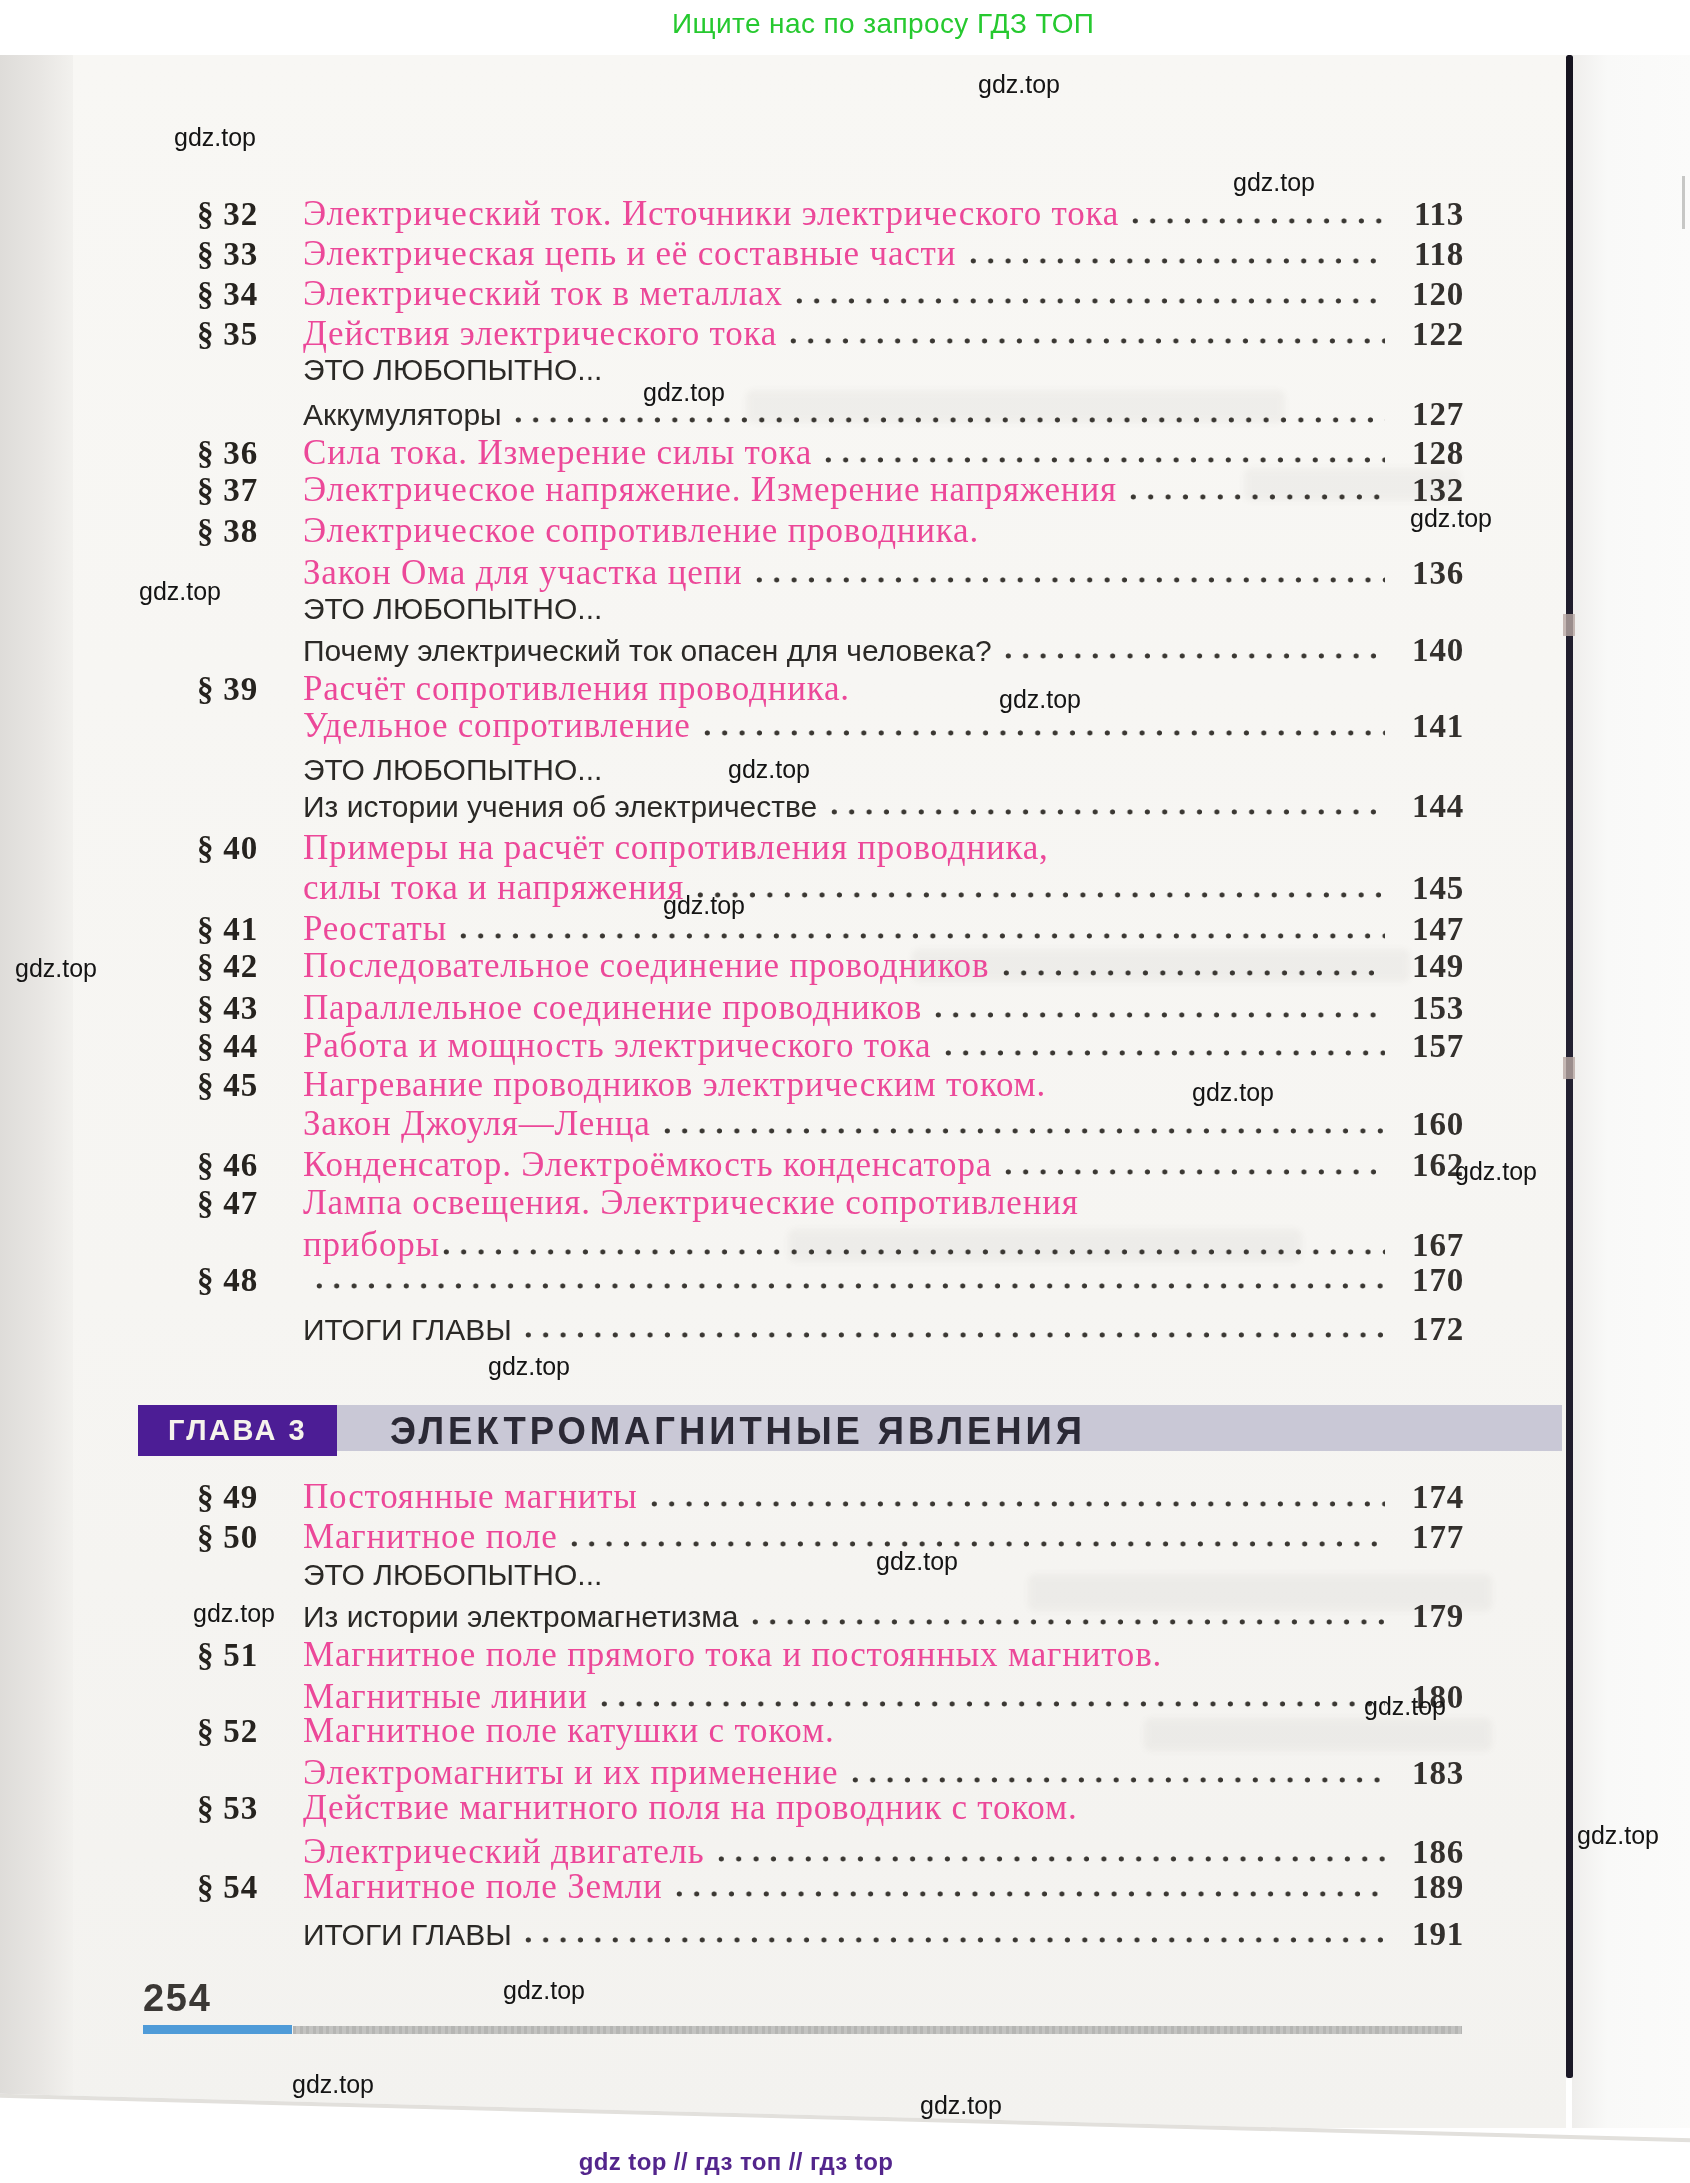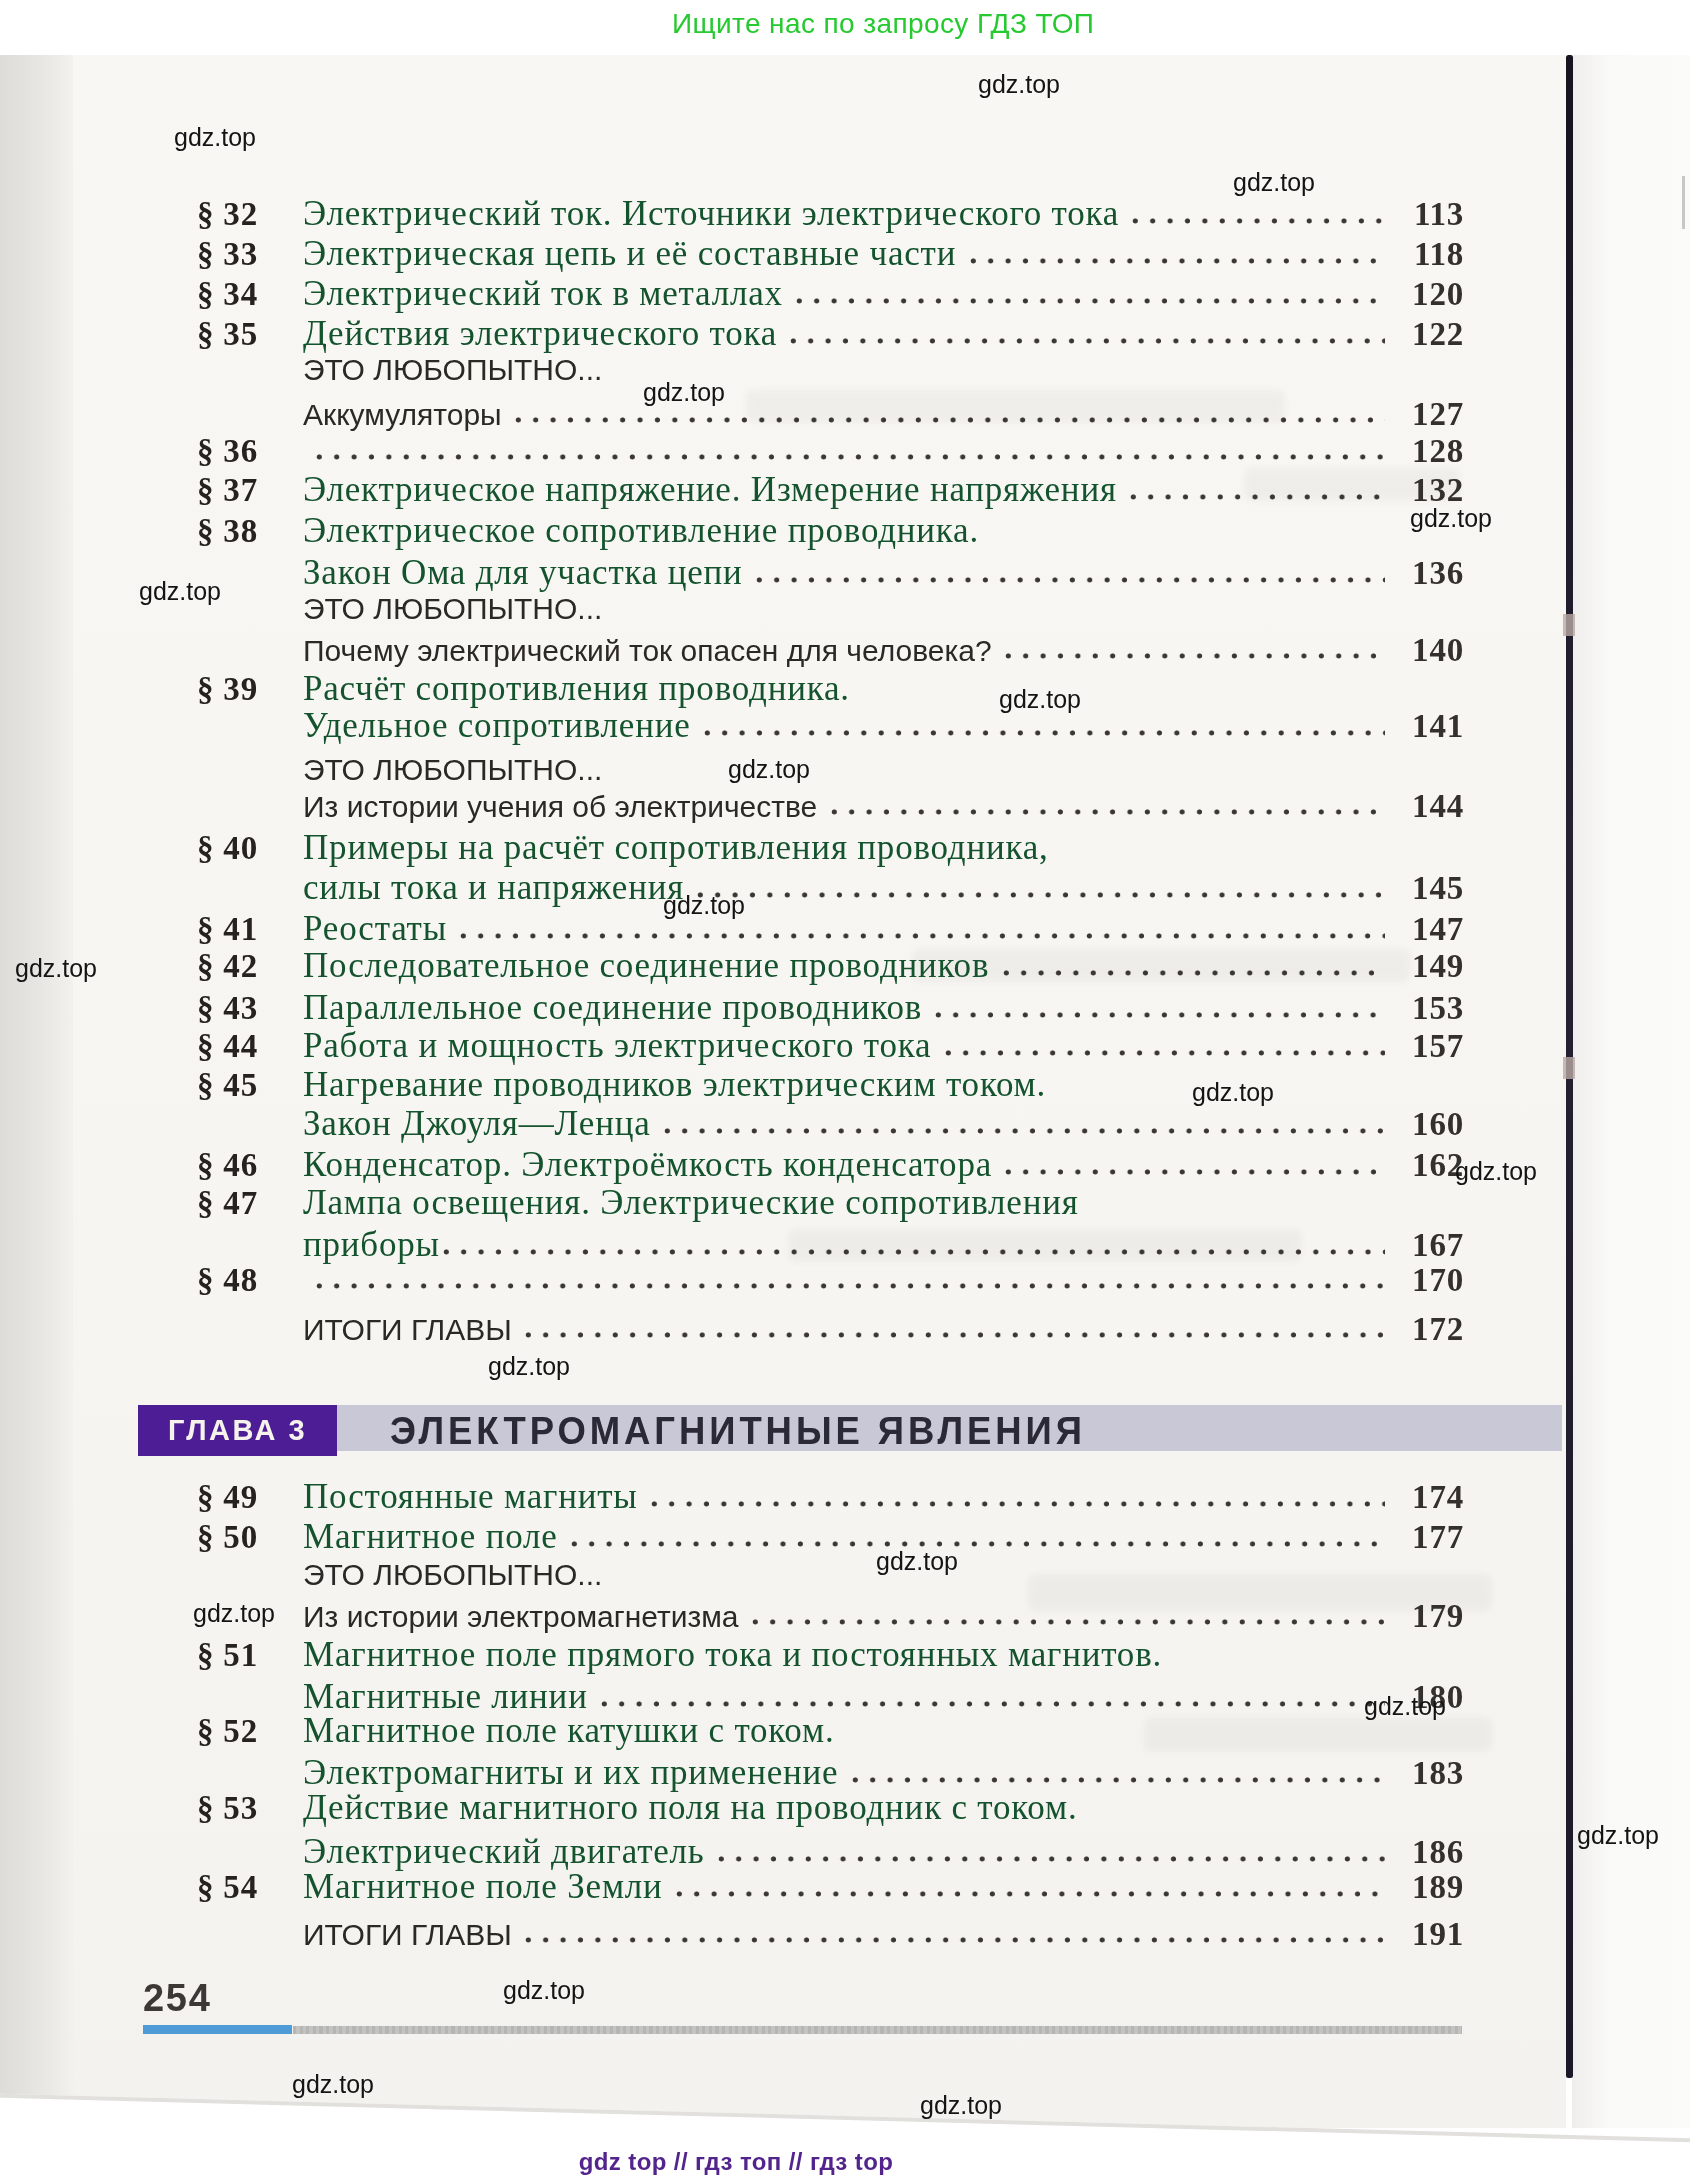--- a/index.html
+++ b/index.html
@@ -25,21 +25,21 @@
   
   .top-promo{position:absolute;left:672px;top:8.3px;font-size:28px;font-weight:500;
     color:#26c92f;letter-spacing:0.4px;}
   .bottom-promo{position:absolute;left:0;top:2148px;width:1472px;text-align:center;
     font-size:24px;font-weight:600;color:#53258c;letter-spacing:0.4px;}
   
   .row{position:absolute;left:197px;width:1267px;display:flex;align-items:baseline;
     white-space:nowrap;}
   .row .sec{flex:none;width:106px;font-family:"Liberation Serif",serif;
     font-size:33px;font-weight:bold;color:#26231f;letter-spacing:0.8px;}
-  .row .ttl{flex:none;color:#14532d;}
+  .row .ttl{flex:none;color:#ec4899;}
   .row.serif .ttl{font-family:"Liberation Serif",serif;font-size:35px;letter-spacing:0.8px;}
   .row.sans .ttl{font-family:"Liberation Sans",sans-serif;font-size:30px;color:#2b2926;
     letter-spacing:0;}
   .row .dots{flex:1 1 auto;min-width:33px;align-self:flex-end;height:8.3px;
     margin:0 8.3px 9px 13.3px;
     background-image:radial-gradient(circle at 3.3px 4.1px,#3b3833 2.2px,rgba(0,0,0,0) 3px);
     background-size:17.4px 8.3px;background-repeat:repeat-x;}
   .row.tight .dots{margin-left:3.3px;}
   .row .num{flex:none;min-width:71px;text-align:right;font-family:"Liberation Serif",serif;
     font-size:33px;font-weight:bold;color:#33302d;letter-spacing:0.8px;}
@@ -113,20 +113,21 @@
       <span class="ttl">ЭТО ЛЮБОПЫТНО...</span>
     </div>
     <div class="row sans" style="top: 396px;">
       <span class="sec"></span>
       <span class="ttl">Аккумуляторы</span>
       <span class="dots"></span>
       <span class="num">127</span>
     </div>
     <div class="row serif" style="top: 433px;">
       <span class="sec">§ 36</span>
+      <span class="ttl">Сила тока. Измерение силы тока</span>
       <span class="dots"></span>
       <span class="num">128</span>
     </div>
     <div class="row serif" style="top: 470px;">
       <span class="sec">§ 37</span>
       <span class="ttl">Электрическое напряжение. Измерение напряжения</span>
       <span class="dots"></span>
       <span class="num">132</span>
     </div>
     <div class="row serif" style="top: 511px;">

